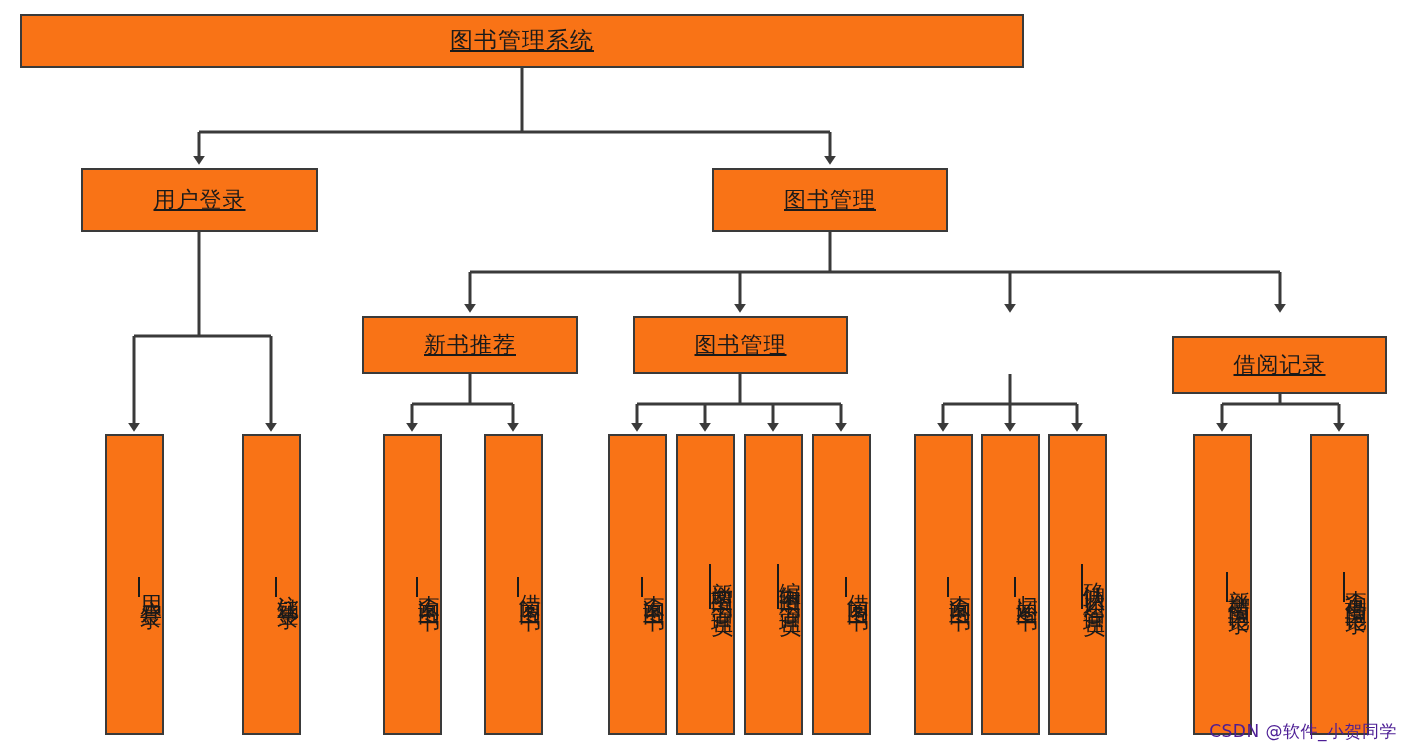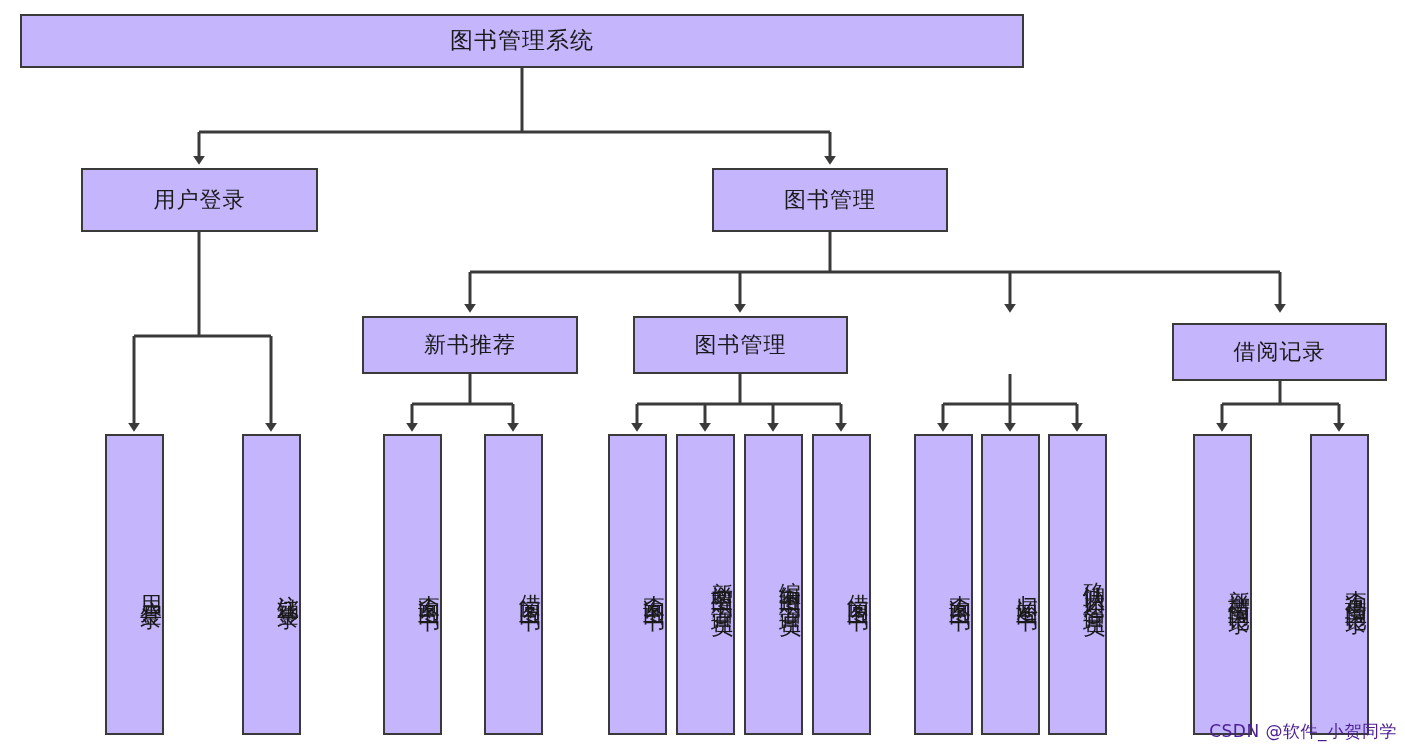--- a/index.html
+++ b/index.html
@@ -22,26 +22,27 @@
     position: absolute;
     left: 0;
     top: 0;
     width: 1405px;
     height: 747px;
     pointer-events: none;
   }
   .node {
     position: absolute;
     box-sizing: border-box;
-    background: #c4b5fd;
+    background: #f97316;
     border: 2.5px solid #3a3a3a;
     display: flex;
     align-items: center;
     justify-content: center;
     color: #1a1a1a;
+    text-decoration: underline;
   }
   .node-h {
     font-size: 22px;
     letter-spacing: 1px;
     line-height: 1.2;
     white-space: nowrap;
   }
   .node-root {
     font-size: 23px;
   }
@@ -136,21 +137,21 @@
   <div class="node node-h" style="left:712px; top:168px; width:236px; height:64px;">
     <span>图书管理</span>
   </div>
 
   <div class="node node-h" style="left:362px; top:316px; width:216px; height:58px;">
     <span>新书推荐</span>
   </div>
   <div class="node node-h" style="left:633px; top:316px; width:215px; height:58px;">
     <span>图书管理</span>
   </div>
-  <div class="node node-h" style="left:1172px; top:323px; width:215px; height:58px;">
+  <div class="node node-h" style="left:1172px; top:336px; width:215px; height:58px;">
     <span>借阅记录</span>
   </div>
 
   <div class="node node-v" style="left:105px; top:434px; width:59px; height:301px;">
     <span class="vlabel">用户登录</span>
   </div>
   <div class="node node-v" style="left:242px; top:434px; width:59px; height:301px;">
     <span class="vlabel">注销登录</span>
   </div>
 

